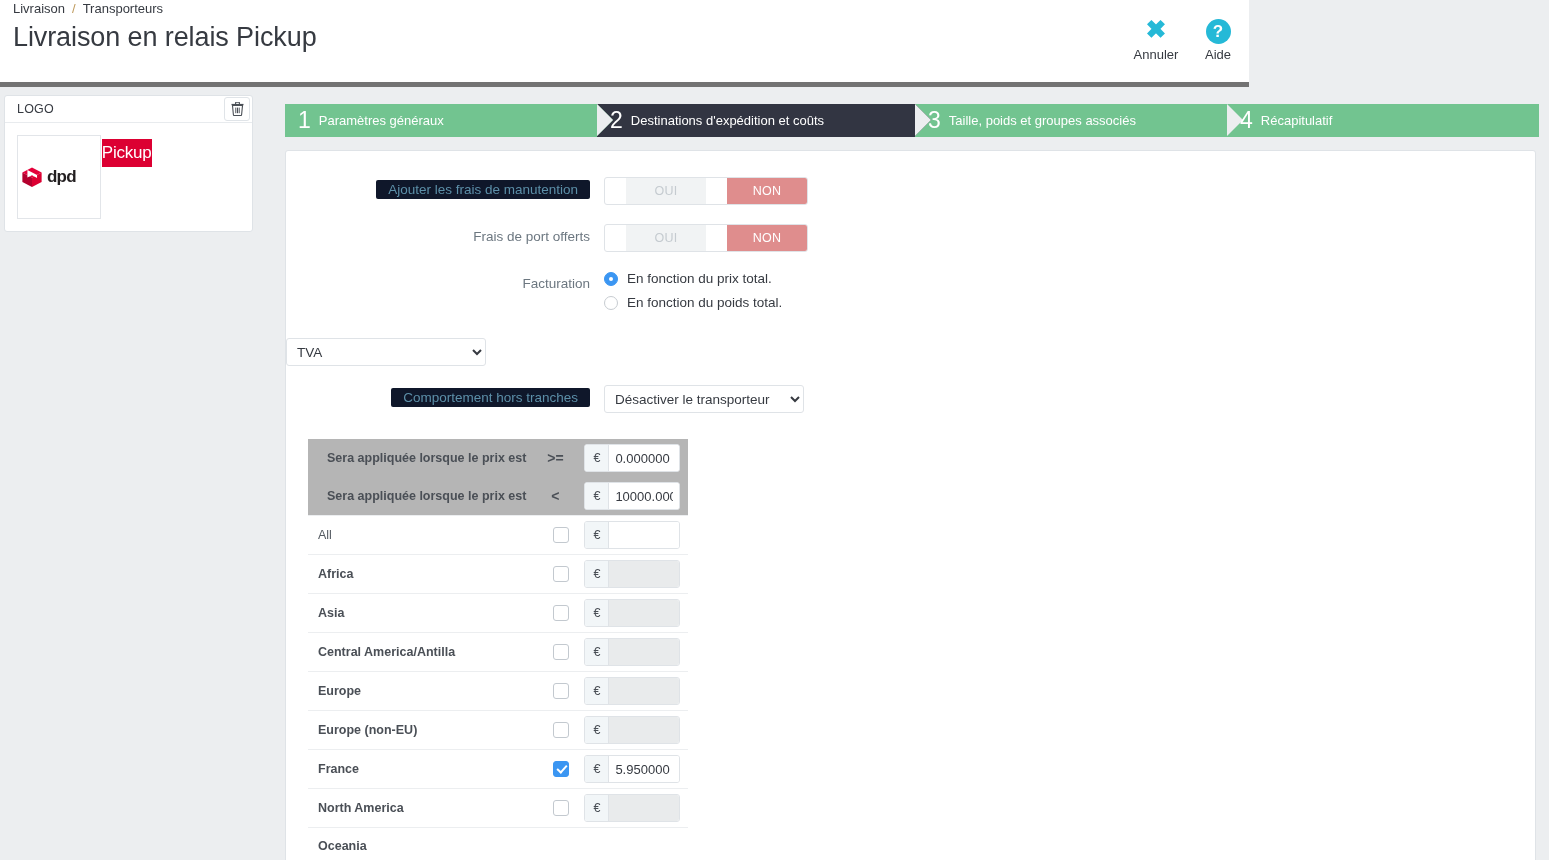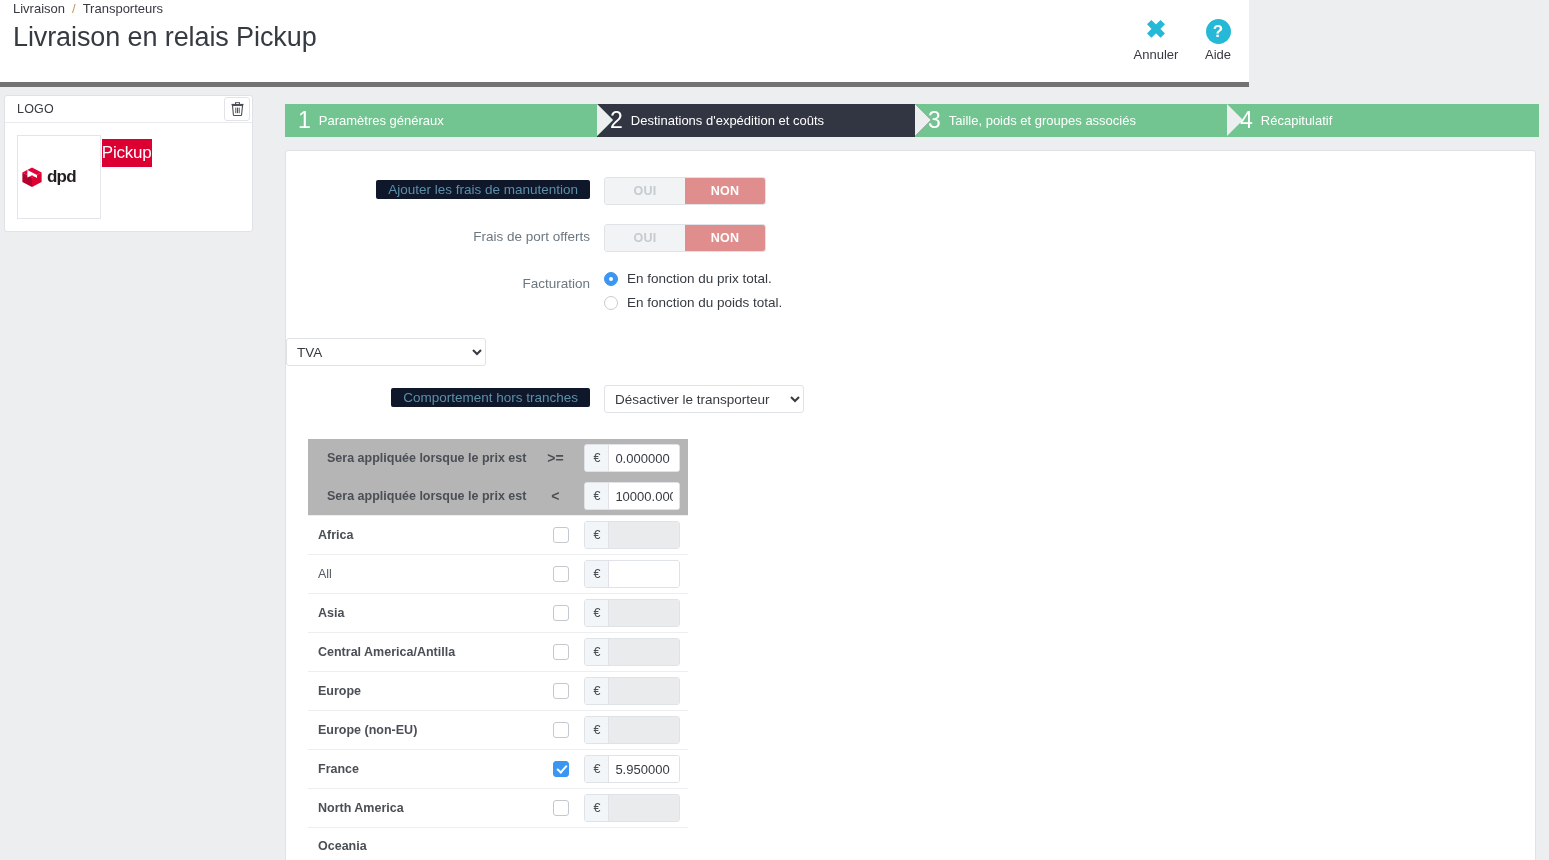--- a/index.html
+++ b/index.html
@@ -242,24 +242,25 @@
     overflow: hidden;
     border: 1px solid #dfe3e7;
     height: 28px;
   }
   .toggle .opt {
     width: 80px;
     height: 26px;
     line-height: 26px;
     text-align: center;
     font-size: 12.5px;
-    font-weight: bold;
+    font-weight: normal;
     cursor: pointer;
     user-select: none;
     letter-spacing: 0.3px;
+    margin-left: 21px;
   }
   .toggle .opt.off-state { background: #f1f3f4; color: #c5cbd0; }
   .toggle .opt.on-no { background: #df8d8d; color: #ffffff; }
 
   
   .radio-line {
     display: flex; align-items: center;
     margin-bottom: 9px;
     cursor: pointer;
   }
@@ -542,43 +543,43 @@
             <td class="lbl-cell">Sera appliquée lorsque le prix est</td>
             <td class="op-cell">&lt;</td>
             <td class="inp-cell">
               <div class="igroup">
                 <span class="addon">€</span>
                 <input type="text" value="10000.000000" style="">
               </div>
             </td>
           </tr>
 
-          <tr class="zone-row">
-            <td class="lbl-cell">Africa</td>
-            <td class="chk-cell"><span class="chk"></span></td>
-            <td class="inp-cell">
-              <div class="igroup">
-                <span class="addon">€</span>
-                <input type="text" disabled="" value="" style="">
-              </div>
-            </td>
-          </tr>
-
           <tr class="zone-row plain">
             <td class="lbl-cell">All</td>
             <td class="chk-cell"><span class="chk"></span></td>
             <td class="inp-cell">
               <div class="igroup">
                 <span class="addon">€</span>
                 <input type="text" value="" style="">
               </div>
             </td>
           </tr>
 
           <tr class="zone-row">
+            <td class="lbl-cell">Africa</td>
+            <td class="chk-cell"><span class="chk"></span></td>
+            <td class="inp-cell">
+              <div class="igroup">
+                <span class="addon">€</span>
+                <input type="text" disabled="" value="" style="">
+              </div>
+            </td>
+          </tr>
+
+          <tr class="zone-row">
             <td class="lbl-cell">Asia</td>
             <td class="chk-cell"><span class="chk"></span></td>
             <td class="inp-cell">
               <div class="igroup">
                 <span class="addon">€</span>
                 <input type="text" disabled="" value="" style="">
               </div>
             </td>
           </tr>
 

